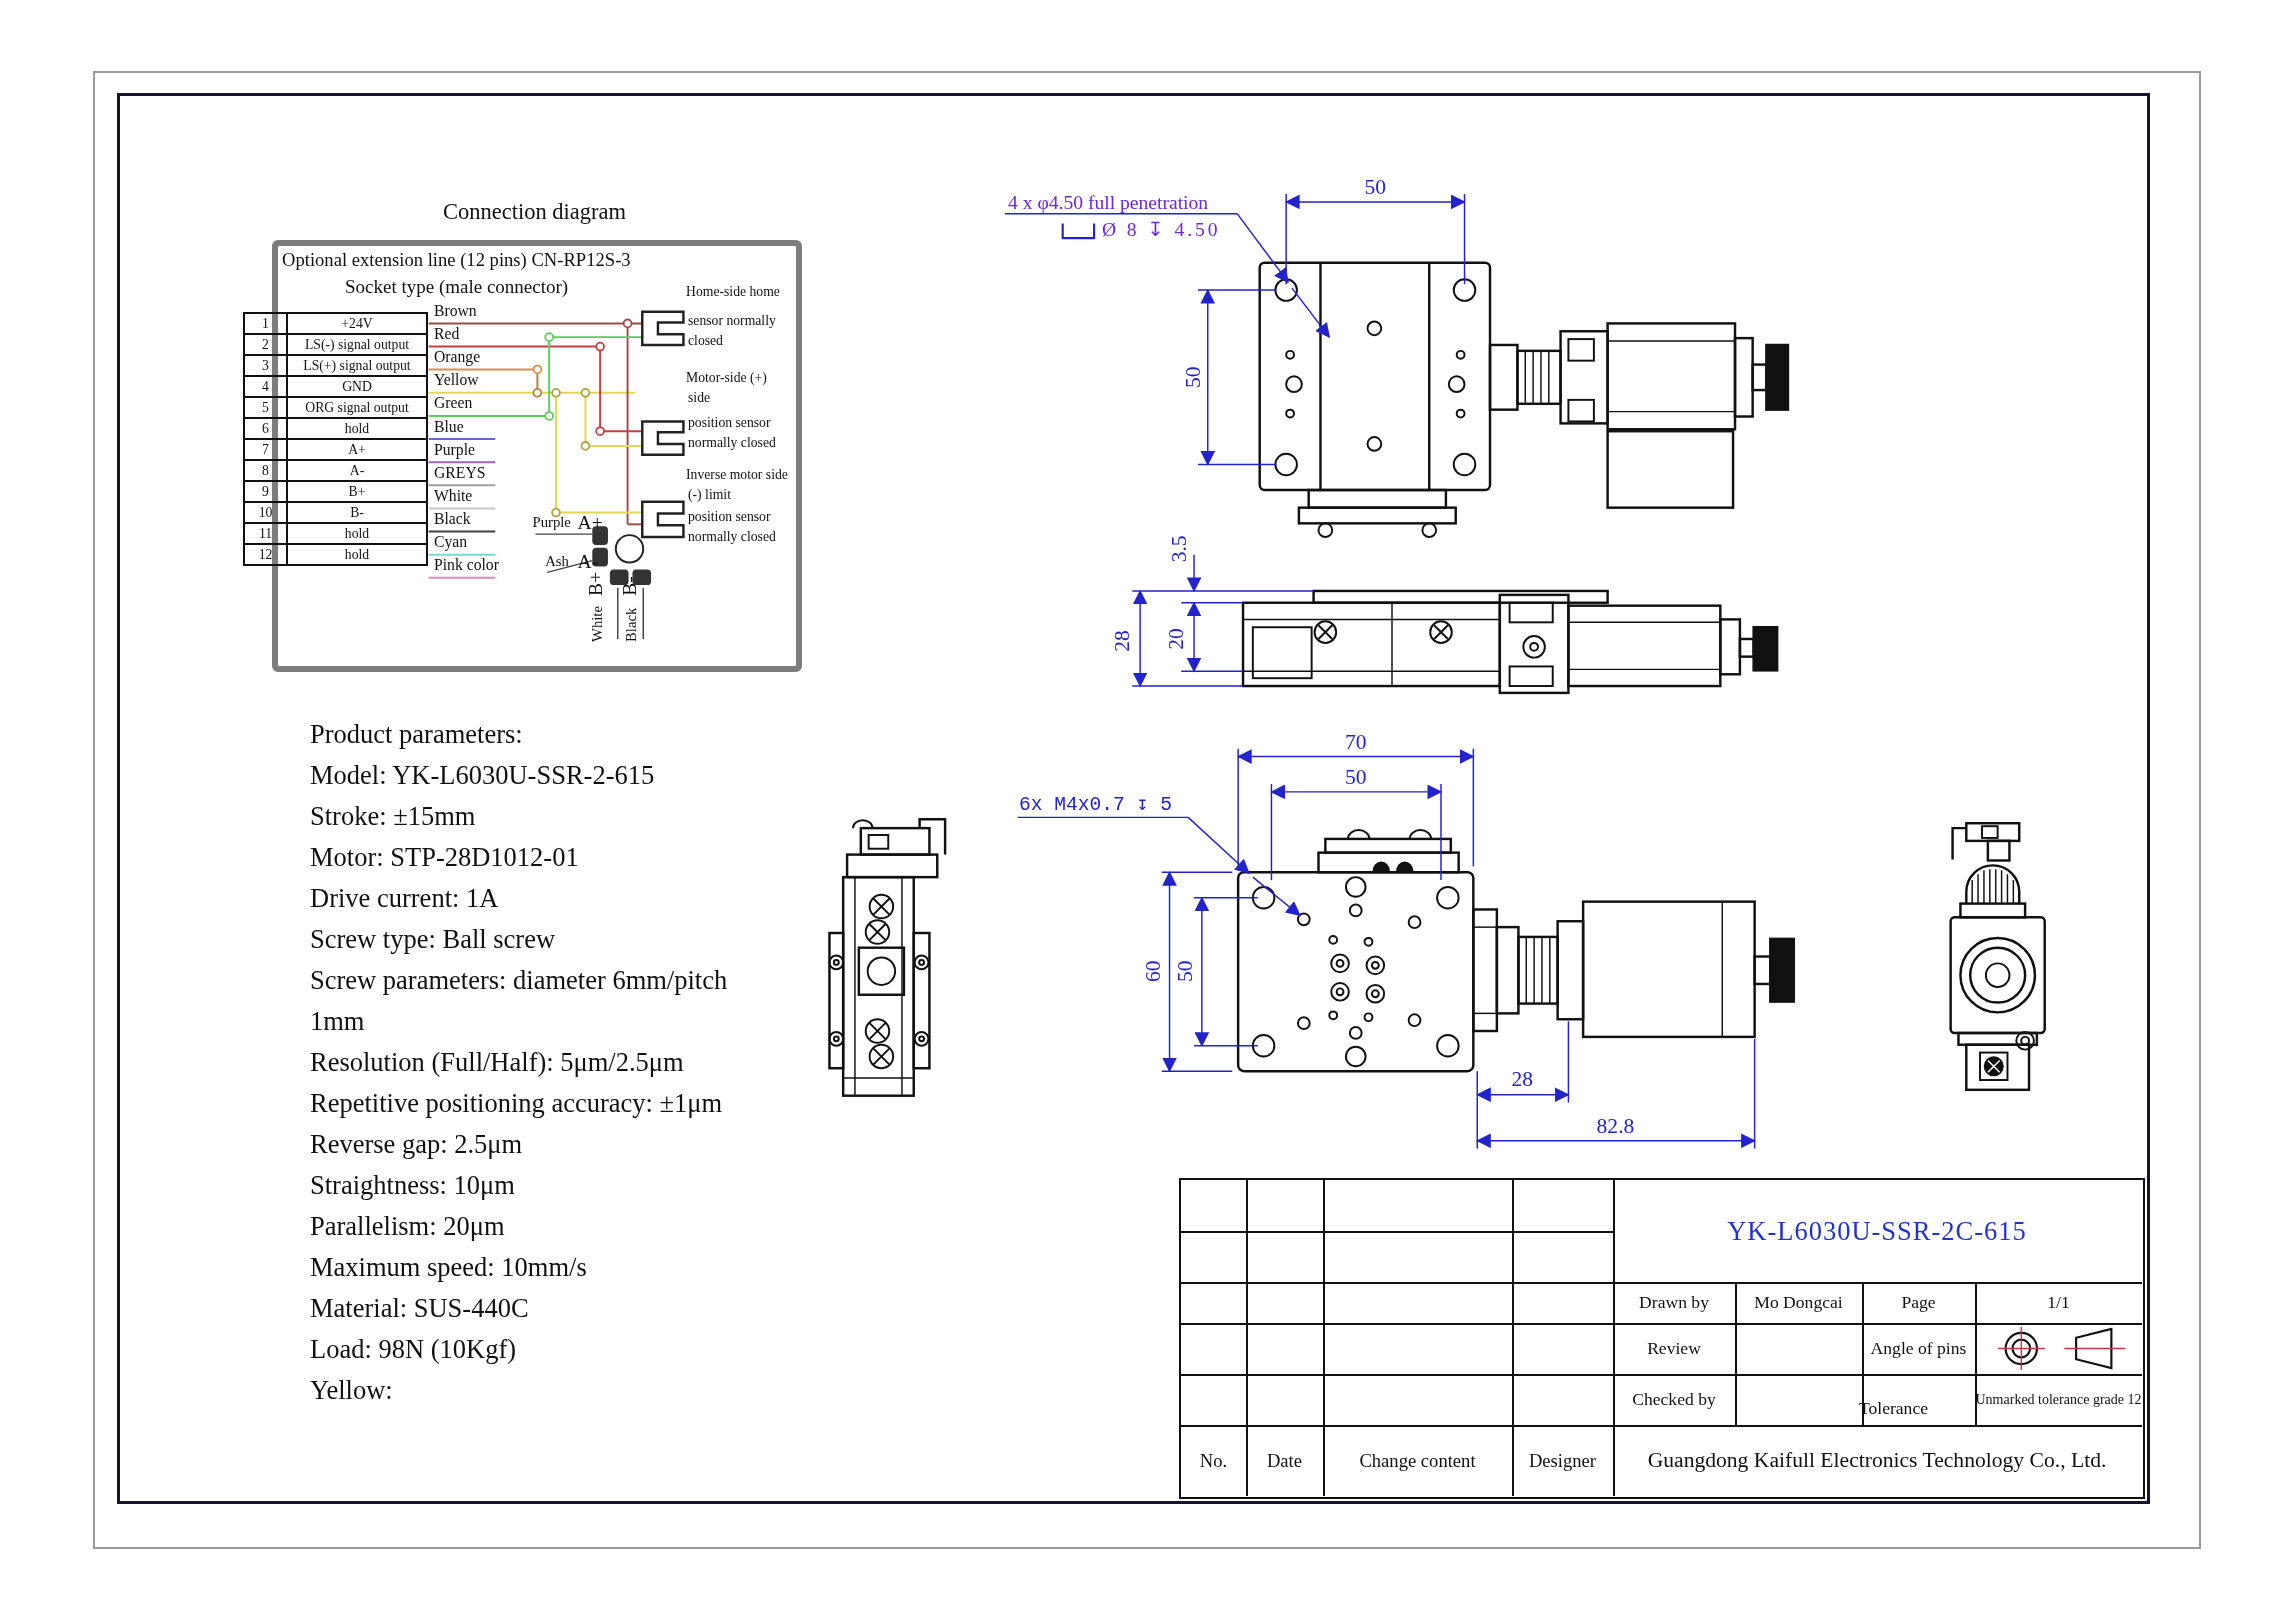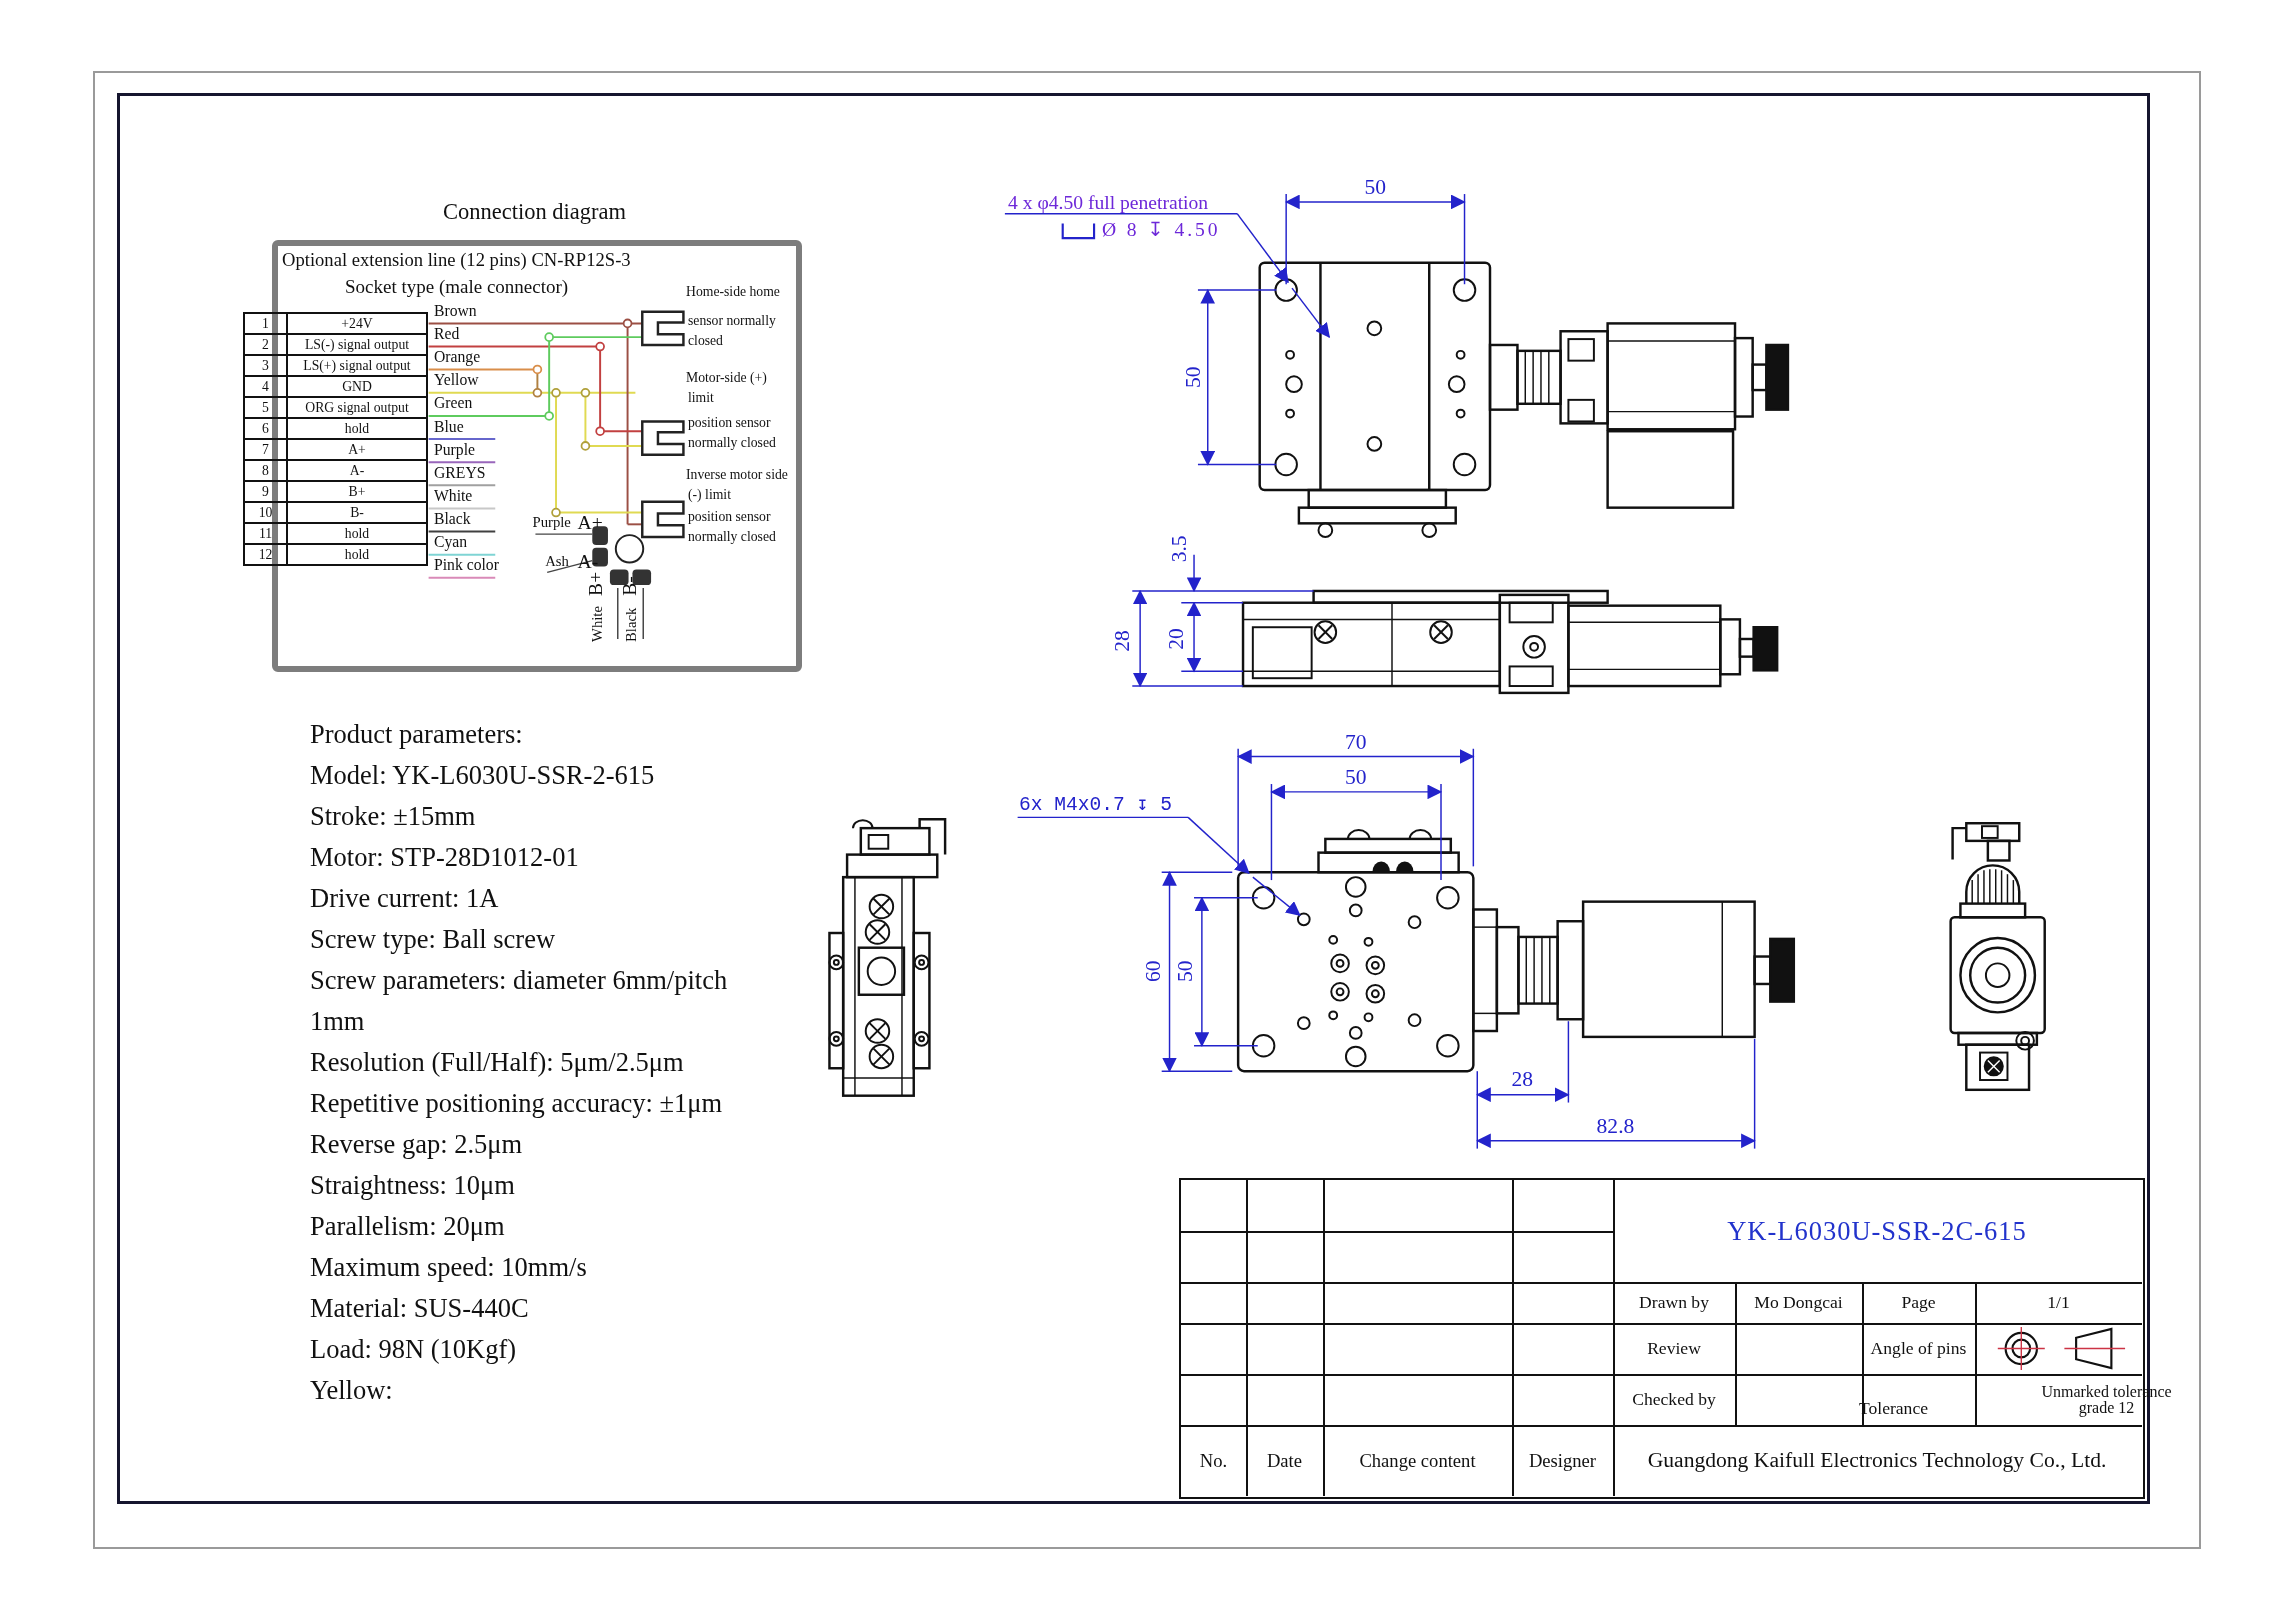--- a/index.html
+++ b/index.html
@@ -29,21 +29,21 @@
   .ann{color:#6d28d9;font-size:19.6px;white-space:nowrap;}
   .annm{color:#2323cb;font-size:19.6px;font-family:"Liberation Mono",monospace;white-space:nowrap;}
   
   .tb{left:1179px;top:1178px;width:966px;height:321px;border:2.9px solid #111;box-sizing:border-box;}
   .tb .vl,.tb .hl{position:absolute;background:#111;}
   .tb .vl{width:2px;}
   .tb .hl{height:2px;}
   .tb .cell{position:absolute;display:flex;align-items:center;justify-content:center;
             text-align:center;font-size:17.6px;}
   .tb .partno{font-size:26.5px;color:#2233cc;letter-spacing:1px;}
-  .tb .small{font-size:16px;line-height:15.7px;padding-left:48px;}
+  .tb .small{font-size:14px;line-height:15.7px;}
   .tb .company{font-size:21.6px;}
 </style>
 </head>
 <body>
 
 <div class="sheet">
 
   <div class="abs outer-border"></div>
   <div class="abs inner-border"></div>
 
@@ -448,21 +448,21 @@
   <span class="abs wire-label" style="left:434px;top:465px">GREYS</span>
   <span class="abs wire-label" style="left:434px;top:488px">White</span>
   <span class="abs wire-label" style="left:434px;top:511px">Black</span>
   <span class="abs wire-label" style="left:434px;top:534px">Cyan</span>
   <span class="abs wire-label" style="left:434px;top:557px">Pink color</span>
 
   <span class="abs sensor-line" style="left:686px;top:285px">Home-side home</span>
   <span class="abs sensor-line" style="left:688px;top:314px">sensor normally</span>
   <span class="abs sensor-line" style="left:688px;top:334px">closed</span>
   <span class="abs sensor-line" style="left:686px;top:371px">Motor-side (+)</span>
-  <span class="abs sensor-line" style="left:688px;top:391px">limit</span>
+  <span class="abs sensor-line" style="left:688px;top:391px">side</span>
   <span class="abs sensor-line" style="left:688px;top:416px">position sensor</span>
   <span class="abs sensor-line" style="left:688px;top:436px">normally closed</span>
   <span class="abs sensor-line" style="left:686px;top:468px">Inverse motor side</span>
   <span class="abs sensor-line" style="left:688px;top:488px">(-) limit</span>
   <span class="abs sensor-line" style="left:688px;top:510px">position sensor</span>
   <span class="abs sensor-line" style="left:688px;top:530px">normally closed</span>
 
   <div class="abs params">
     <span>Product parameters:</span>
     <span>Model: YK-L6030U-SSR-2-615</span>

